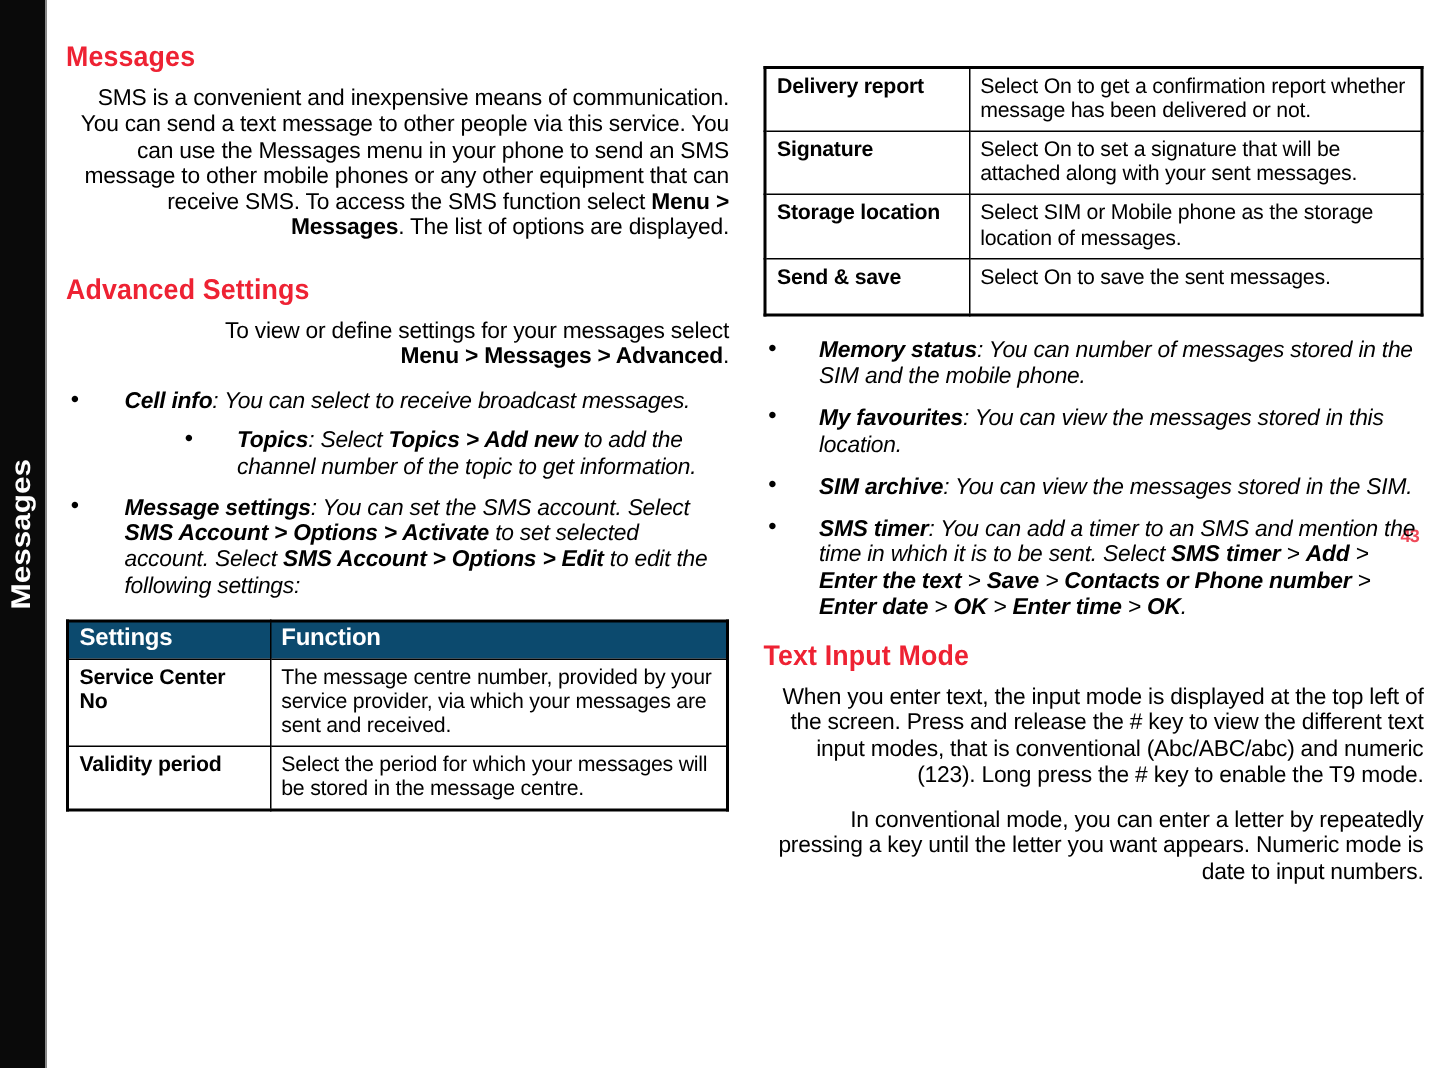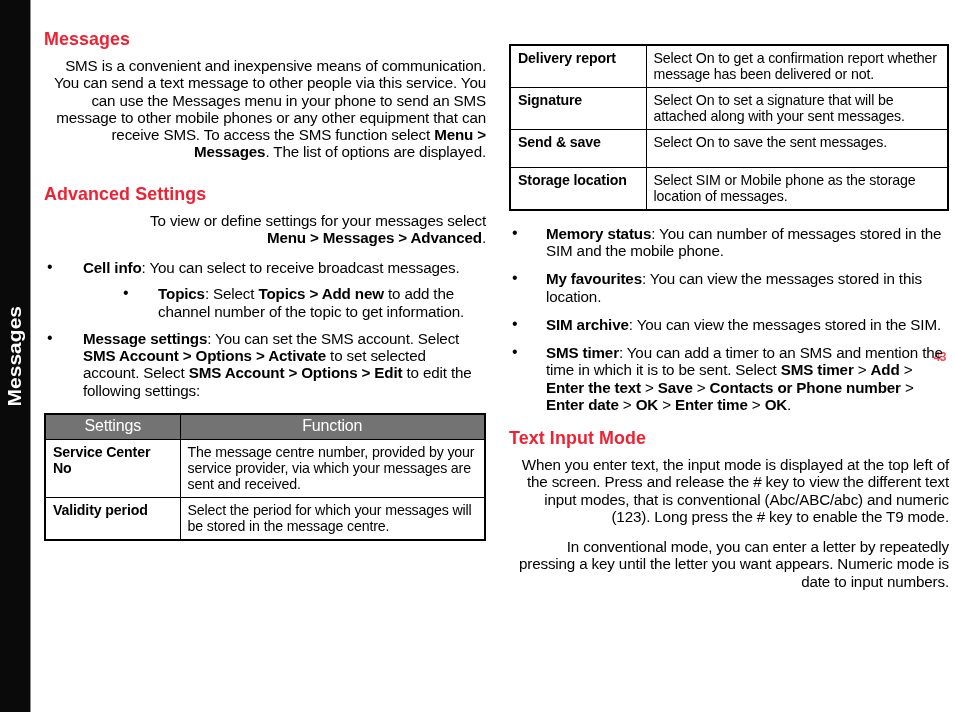--- a/index.html
+++ b/index.html
@@ -103,20 +103,21 @@
     margin: 0;
     padding: 0;
   }
   ul.blist > li {
     position: relative;
     padding-left: 39px;
     margin-bottom: 10px;
     font-size: 15.2px;
     line-height: 1.135;
     letter-spacing: -0.15px;
+    font-style: italic;
   }
   ul.blist > li::before {
     content: "\2022";
     position: absolute;
     left: 3px;
     top: -1px;
     font-size: 16px;
     line-height: 1.135;
   }
   ul.blist.lvl2 {
@@ -145,27 +146,26 @@
   table.spec td, table.spec th {
     border: 1px solid #000;
     padding: 4px 7px 5px 7px;
     font-size: 14.2px;
     line-height: 1.135;
     letter-spacing: -0.15px;
     vertical-align: top;
     text-align: left;
   }
   table.spec th {
-    background: #737373;
+    background: #0c4a6e;
     color: #ffffff;
-    font-weight: normal;
+    font-weight: bold;
     font-size: 16px;
     padding-top: 2px;
     padding-bottom: 4px;
-    text-align: center;
   }
   table.spec td.key {
     font-weight: bold;
   }
   .tbl-wrap { margin: 0 0 13px 0; }
 </style>
 </head>
 <body>
 
 <div id="side-tab">
@@ -240,26 +240,26 @@
       <tbody>
         <tr>
           <td class="key">Delivery report</td>
           <td>Select On to get a confirmation report whether message has been delivered or not.</td>
         </tr>
         <tr>
           <td class="key">Signature</td>
           <td>Select On to set a signature that will be attached along with your sent messages.</td>
         </tr>
         <tr>
+          <td class="key">Storage location</td>
+          <td>Select SIM or Mobile phone as the storage location of messages.</td>
+        </tr>
+        <tr>
           <td class="key" style="padding-bottom:16px;">Send &amp; save</td>
           <td style="padding-bottom:16px;">Select On to save the sent messages.</td>
-        </tr>
-        <tr>
-          <td class="key">Storage location</td>
-          <td>Select SIM or Mobile phone as the storage location of messages.</td>
         </tr>
       </tbody>
     </table>
   </div>
 
   <ul class="blist right-list">
     <li>
       <b>Memory status</b><span>: You can number of messages stored in the SIM and the mobile phone.</span>
     </li>
     <li>

